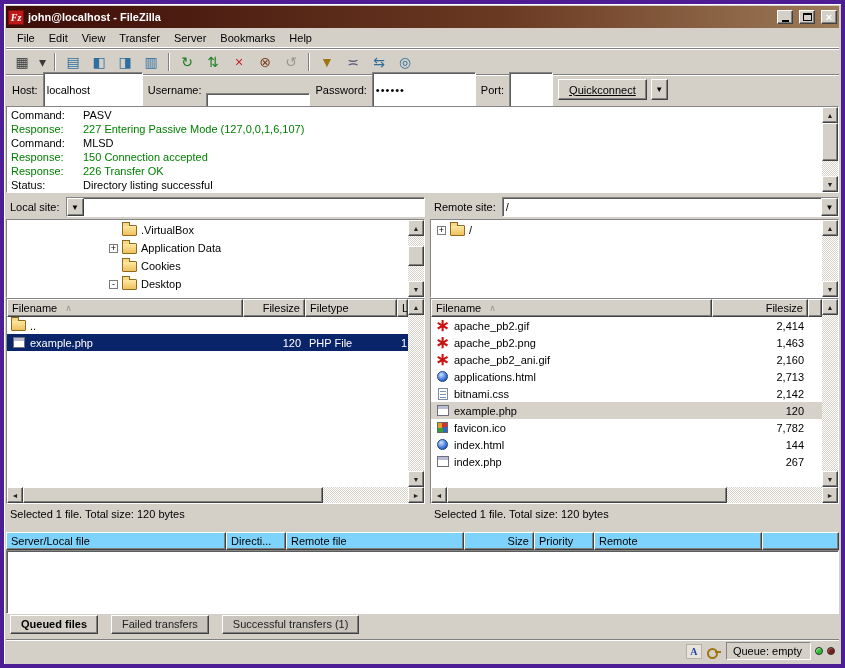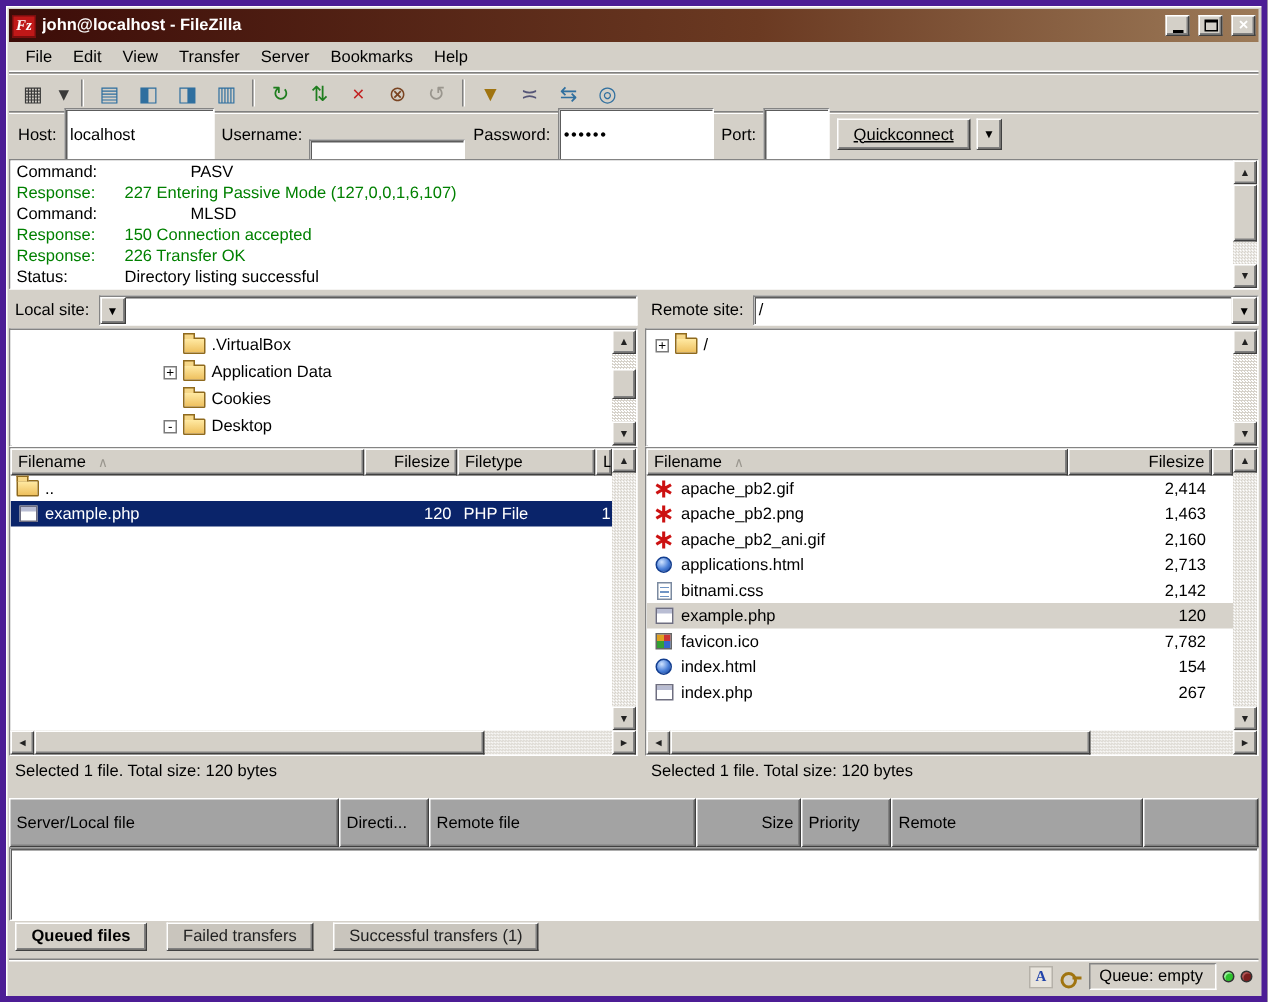--- a/index.html
+++ b/index.html
@@ -63,21 +63,21 @@
   .row3 { display:flex; flex:none; }
   .lp { width:419px; flex:none; display:flex; }
   .vsplit { width:5px; flex:none; }
   .rp { flex:1; display:flex; min-width:0; }
 
   
   .logbox { height:87px; flex:none; margin:2px 0; display:flex; }
   .log-lines { flex:1; padding:1px 4px; overflow:hidden; background:#fff; }
   .log-line { display:flex; line-height:14px; white-space:nowrap; }
   .log-label { width:72px; flex:none; }
-  .k-command { color:#000;gap:44px; } .k-response { color:#008000; } .k-status { color:#000; }
+  .k-command { color:#000; } .k-response { color:#008000; } .k-status { color:#000; }
 
   
   .site-row { height:24px; align-items:center; }
   .site-label { padding:0 6px 0 4px; white-space:nowrap; }
   .combo { flex:1; height:20px; display:flex; align-items:stretch; background:#fff;
            border:1px solid; border-color:#848484 #fff #fff #848484; box-shadow: inset 1px 1px 0 #5c5c5c; min-width:0; }
   .combo-value { flex:1; display:flex; align-items:center; padding:0 3px; white-space:nowrap; overflow:hidden; }
   .combo-arrow { width:17px; flex:none; background:#d4d0c8; border:1px solid; border-color:#fff #404040 #404040 #fff;
                  box-shadow: inset -1px -1px 0 #808080; display:flex; align-items:center; justify-content:center; font-size:8px; }
   .redact { display:inline-block; width:54px; height:10px; margin:0 1px; background:#c9c9c9; filter:blur(1.5px); }
@@ -128,21 +128,21 @@
   .ic-php i { width:12px; height:11px; background:#fff; border:1px solid #6e6e80; box-shadow: inset 0 3px 0 #b9bdd3; display:block; }
   .ic-ico i { width:11px; height:11px; display:block; border:1px solid #666;
               background:conic-gradient(#cc3333 0 25%, #3366cc 0 50%, #33a033 0 75%, #e0a020 0); }
 
   
   .status-row { height:19px; align-items:center; }
   .pane-status { padding:2px 4px; white-space:nowrap; overflow:hidden; }
 
   
   .qsplit { height:9px; flex:none; }
-  .queue-hdr { height:33px; flex:none; display:flex; background:#a3a3a3; }
+  .queue-hdr { height:18px; flex:none; display:flex; background:#7dd3fc; }
   .qc1 { width:220px; } .qc2 { width:60px; } .qc3 { width:178px; } .qc4 { width:70px; justify-content:flex-end; }
   .qc5 { width:60px; } .qc6 { width:168px; }
   .queue-body { flex:1; margin:0; min-height:40px; }
   .tabs-row { height:21px; flex:none; display:flex; align-items:flex-start; padding:1px 0 0 4px; gap:13px; }
   .tab { padding:2px 10px 3px; border:1px solid; border-color:#fff #404040 #404040 #fff;
          box-shadow: inset -1px -1px 0 #808080; background:#d4d0c8; }
   .tab.active { font-weight:bold; }
   .tab.inactive { background:#c9c5bd; padding-top:2px; color:#222; }
 
   
@@ -461,21 +461,21 @@
                   </span>
                 <span class="fcell rc2 num">7,782</span>
               </div>
               <div class="frow">
                 <span class="fcell rc1">
                     <span class="fi ic-html">
                       <i></i>
                     </span>
                     <span>index.html</span>
                   </span>
-                <span class="fcell rc2 num">154</span>
+                <span class="fcell rc2 num">144</span>
               </div>
               <div class="frow">
                 <span class="fcell rc1">
                     <span class="fi ic-php">
                       <i></i>
                     </span>
                     <span>index.php</span>
                   </span>
                 <span class="fcell rc2 num">267</span>
               </div>

